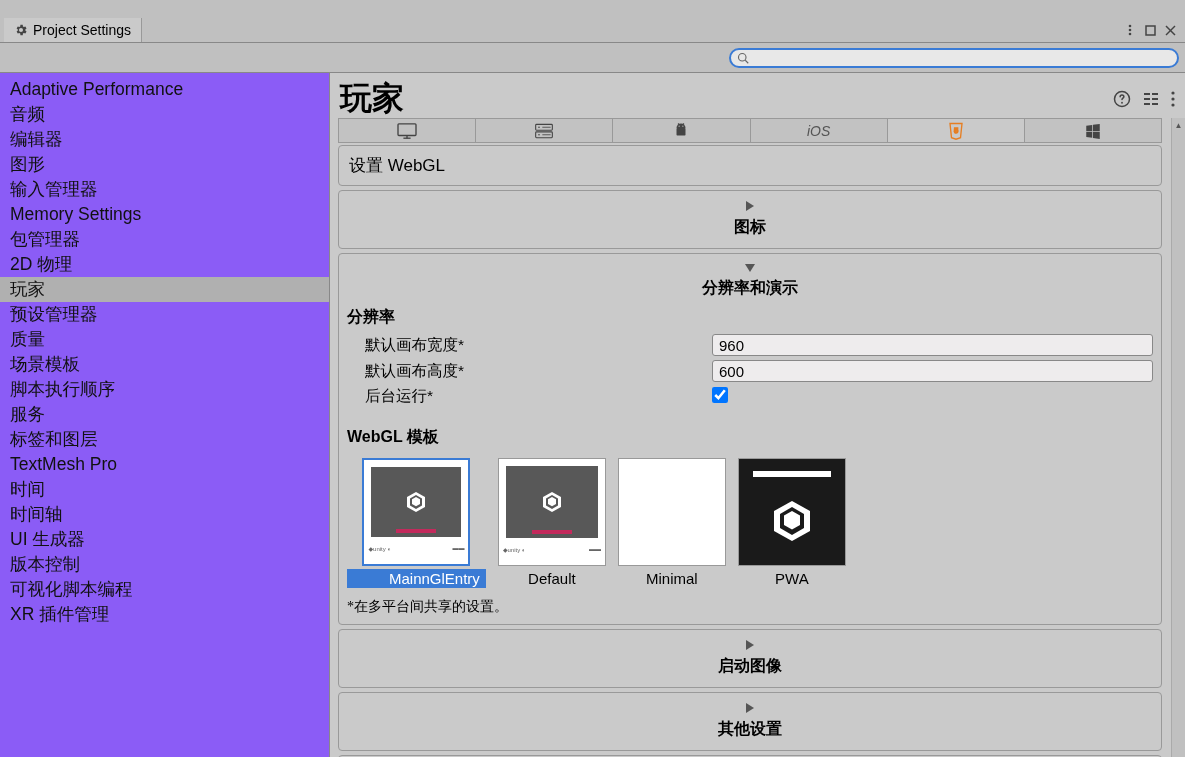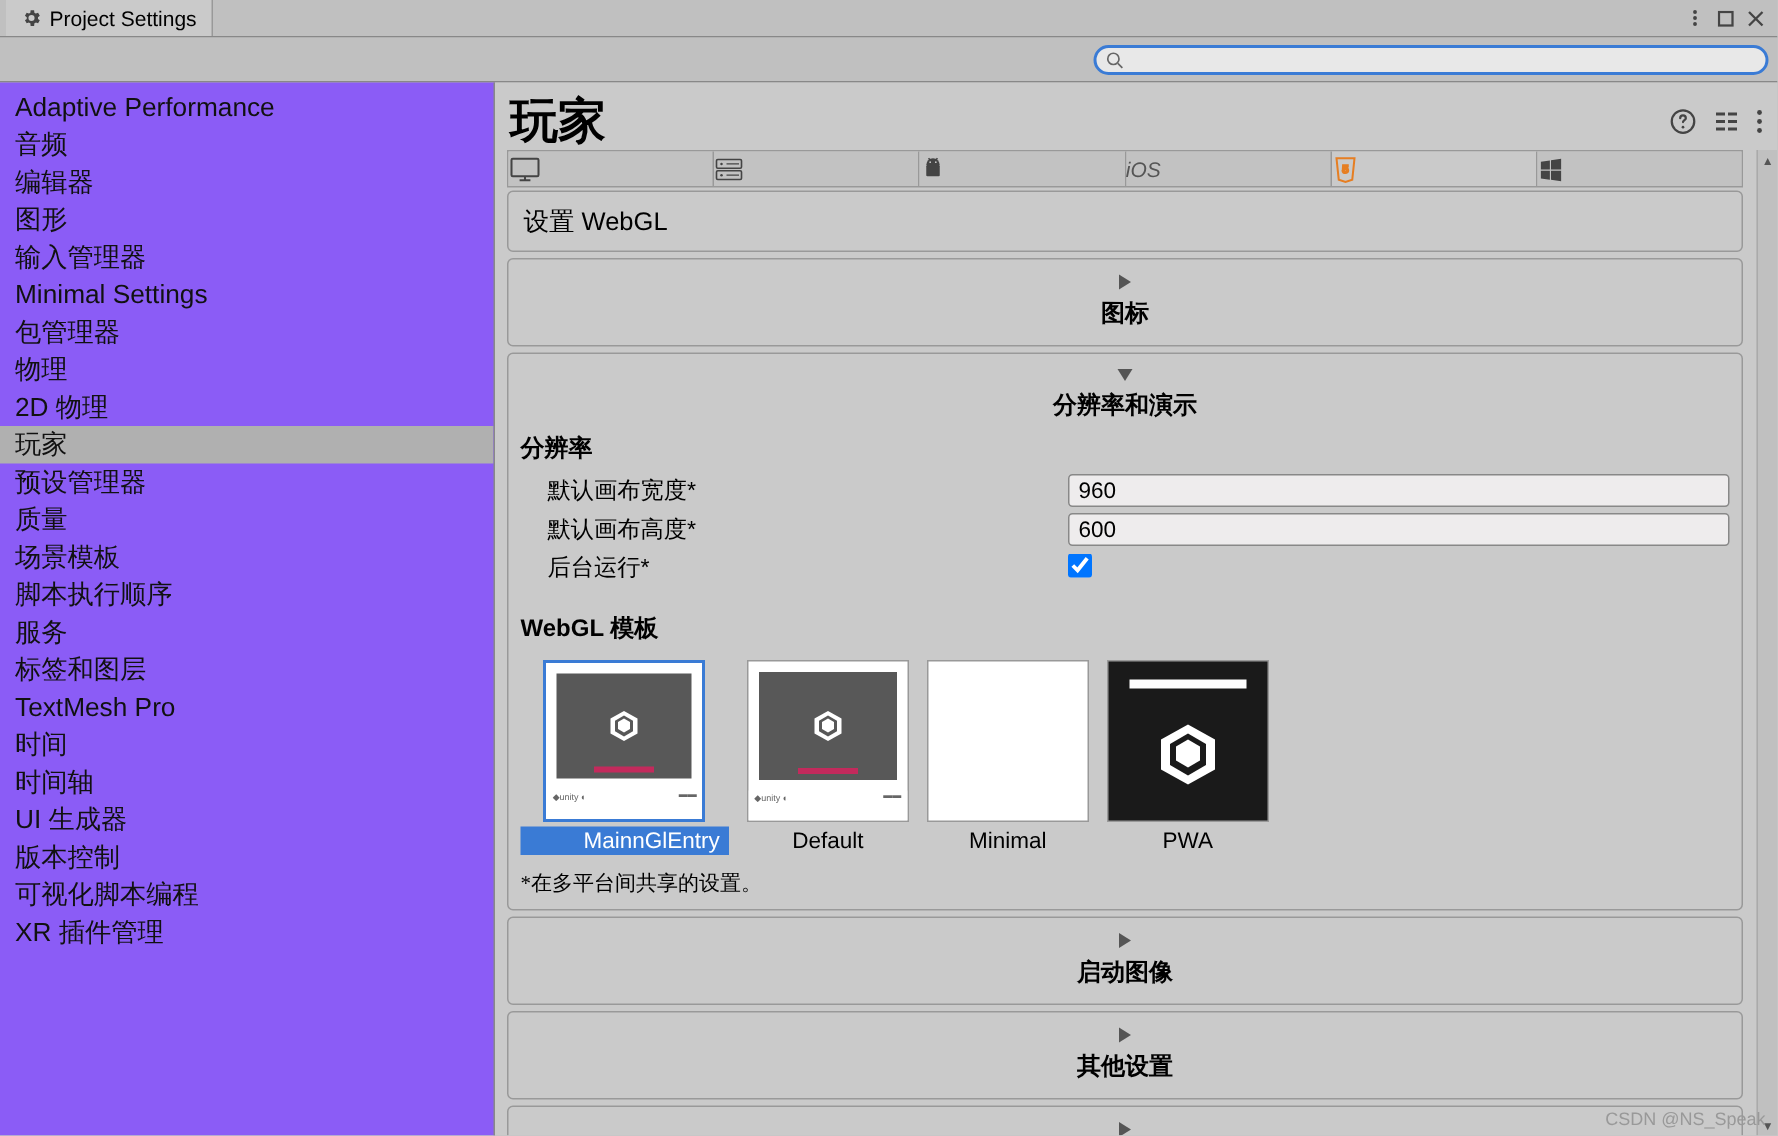--- a/index.html
+++ b/index.html
@@ -1,38 +1,38 @@
 <!DOCTYPE html>
 <html><head>
 <meta charset="utf-8">
 <style>
 * { margin:0; padding:0; box-sizing:border-box; font-family:"Segoe UI",Arial,sans-serif; }
 body { width:1185px; height:757px; background:#c0c0c0; overflow:hidden; font-size:13px;}
-.titlebar { height:25px; background:#c0c0c0; display:flex; align-items:center; border-bottom:1px solid #888; padding-left:4px;}
+.titlebar { height:25px; background:#c0c0c0; display:flex; align-items:center; border-bottom:1px solid #888; padding-left:4px;margin-top:18px;}
 .tab { display:flex; align-items:center; gap:5px; font-size:14px; background:#cacaca; padding:2px 10px; border-right:1px solid #999; height:24px;}
 .win-icons { margin-left:auto; display:flex; gap:6px; padding-right:8px; align-items:center;}
 .win-icons span { width:14px; height:14px; display:flex; align-items:center; justify-content:center; color:#333;}
 .toolbar { height:30px; background:#c0c0c0; border-bottom:1px solid #888; display:flex; align-items:center; justify-content:flex-end; padding:0 6px;}
 .search { width:450px; height:20px; border:2px solid #3a7bd5; border-radius:10px; background:#e8e8e8; display:flex; align-items:center; padding:0 6px;}
 .search svg{width:12px;height:12px;margin-right:4px;}
 .main { display:flex; height:702px;}
 .sidebar { width:330px; background:#8b5cf6; border-right:1px solid #888; overflow-y:auto; padding-top:4px;}
 .sidebar-item { padding:1px 10px; font-size:17.5px; color:#111; cursor:pointer; line-height:23px;}
 .sidebar-item.selected { background:#b0b0b0; }
 .content { flex:1; background:#cacaca; position:relative; overflow:hidden;}
 .page-header { display:flex; align-items:center; padding:4px 10px 6px 10px; }
 .page-header h1 { font-size:32px; font-weight:bold;}
 .page-header-icons { margin-left:auto; display:flex; gap:12px; align-items:center; color:#444;}
 .page-header-icons span{cursor:pointer;}
 .scroll-area { position:absolute; top:45px; bottom:0; left:0; right:15px; overflow:hidden; padding:0 8px;}
 .vscroll { position:absolute; right:0; top:45px; bottom:0; width:14px; background:#c0c0c0; border-left:1px solid #aaa;}
 .vscroll .up, .vscroll .down{height:14px; display:flex; align-items:center; justify-content:center; font-size:8px; color:#555;}
 .vscroll .down{position:absolute; bottom:0; left:0; right:0;}
 .platform-tabs { display:flex; height:25px; border:1px solid #999; margin-bottom:2px;}
-.platform-tab { flex:1; display:flex; align-items:center; justify-content:flex-start; border-right:1px solid #999; cursor:pointer; background:#c2c2c2;}
+.platform-tab { flex:1; display:flex; align-items:center; justify-content:center; border-right:1px solid #999; cursor:pointer; background:#c2c2c2;}
 .platform-tab:last-child{border-right:none;}
 .platform-tab.active{background:#cacaca;}
 .panel { border:1px solid #999; border-radius:4px; background:#cacaca; margin-bottom:4px; padding:4px 8px;}
 .section-title { font-size:17px; font-weight:500; padding:4px 2px;}
 .foldout { display:flex; align-items:center; gap:6px; padding:6px 2px; cursor:pointer; font-weight:bold; font-size:16px;flex-direction:column;}
 .foldout .arrow { width:0; height:0;}
 .arrow.right{ border-left:8px solid #555; border-top:5px solid transparent; border-bottom:5px solid transparent;}
 .arrow.down{ border-top:8px solid #555; border-left:5px solid transparent; border-right:5px solid transparent;}
 .sub-header { font-weight:bold; font-size:16px; padding:2px 0 4px 0;}
 .field-row { display:flex; align-items:center; padding:2px 0;}
@@ -103,23 +103,22 @@
 </div>
 
 <div class="main">
 
   <div class="sidebar" id="sidebar">
       <div class="sidebar-item">Adaptive Performance</div>
       <div class="sidebar-item">音频</div>
       <div class="sidebar-item">编辑器</div>
       <div class="sidebar-item">图形</div>
       <div class="sidebar-item">输入管理器</div>
-      <div class="sidebar-item">Minimal Settings</div>
+      <div class="sidebar-item">Memory Settings</div>
       <div class="sidebar-item">包管理器</div>
-      <div class="sidebar-item">物理</div>
       <div class="sidebar-item">2D 物理</div>
       <div class="sidebar-item selected">玩家</div>
       <div class="sidebar-item">预设管理器</div>
       <div class="sidebar-item">质量</div>
       <div class="sidebar-item">场景模板</div>
       <div class="sidebar-item">脚本执行顺序</div>
       <div class="sidebar-item">服务</div>
       <div class="sidebar-item">标签和图层</div>
       <div class="sidebar-item">TextMesh Pro</div>
       <div class="sidebar-item">时间</div>

